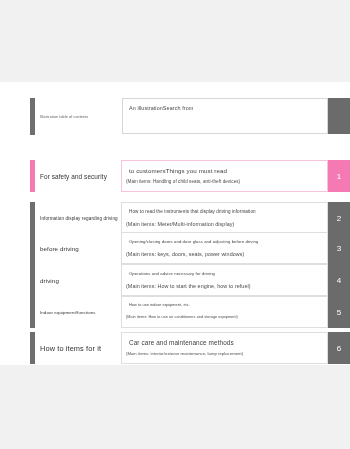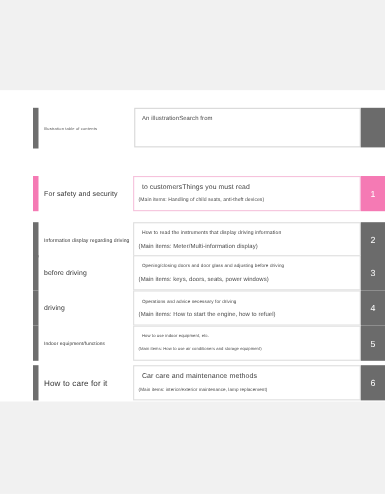--- a/index.html
+++ b/index.html
@@ -238,21 +238,21 @@
       <div class="row-label">Indoor equipment/functions</div>
       <div class="row-body">
         <div class="row-title">How to use indoor equipment, etc.</div>
         <div class="row-sub">(Main items: How to use air conditioners and storage equipment)</div>
       </div>
       <div class="row-num">5</div>
     </div>
 
     <div class="row sz-xl" style="top:250px;">
       <div class="row-accent"></div>
-      <div class="row-label">How to care for it</div>
+      <div class="row-label">How to items for it</div>
       <div class="row-body">
         <div class="row-title">Car care and maintenance methods</div>
         <div class="row-sub">(Main items: interior/exterior maintenance, lamp replacement)</div>
       </div>
       <div class="row-num">6</div>
     </div>
 
   </div>
 </div>
 

